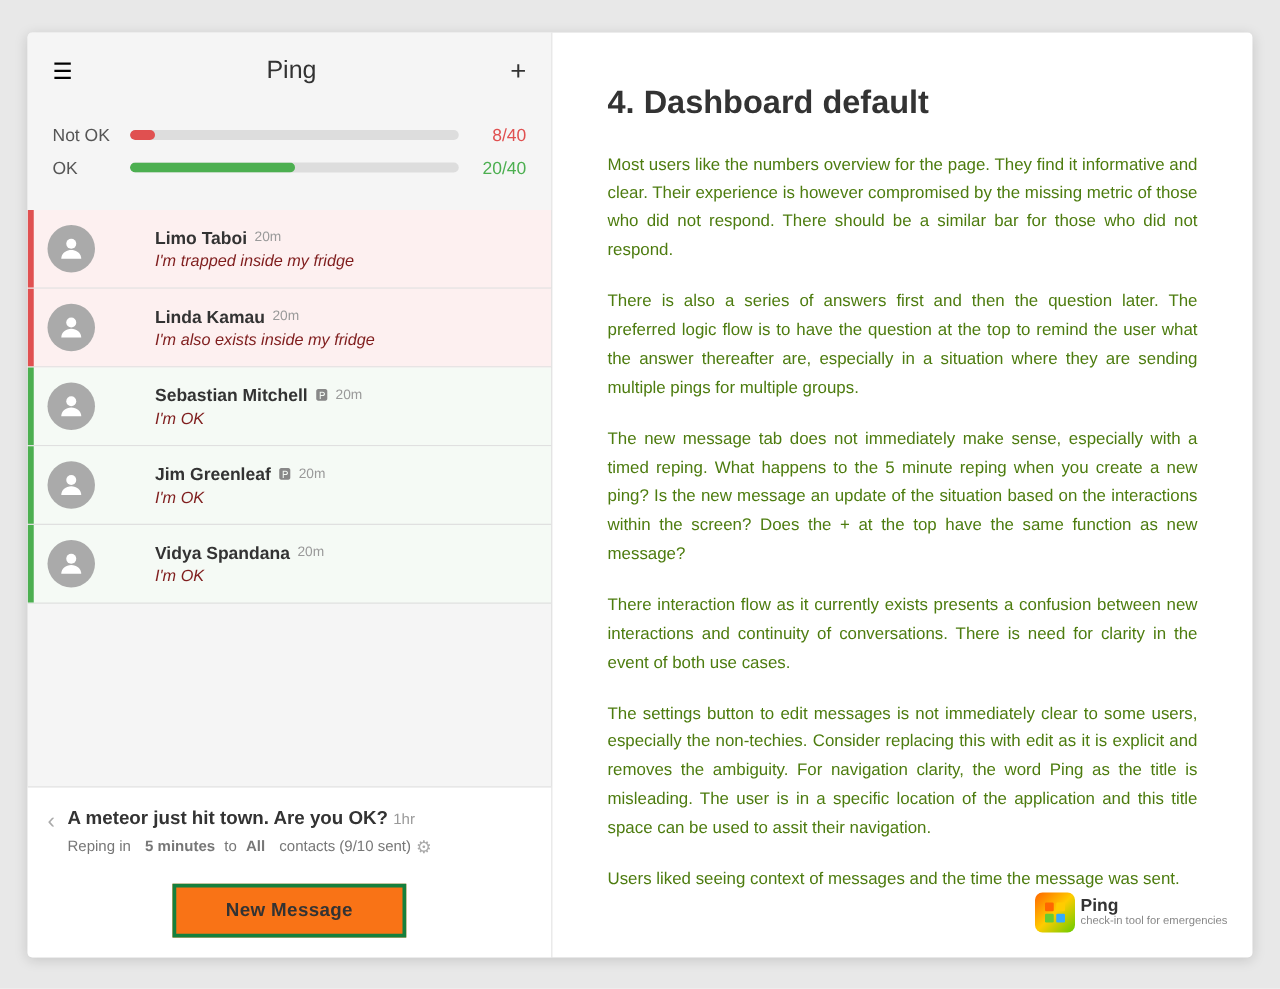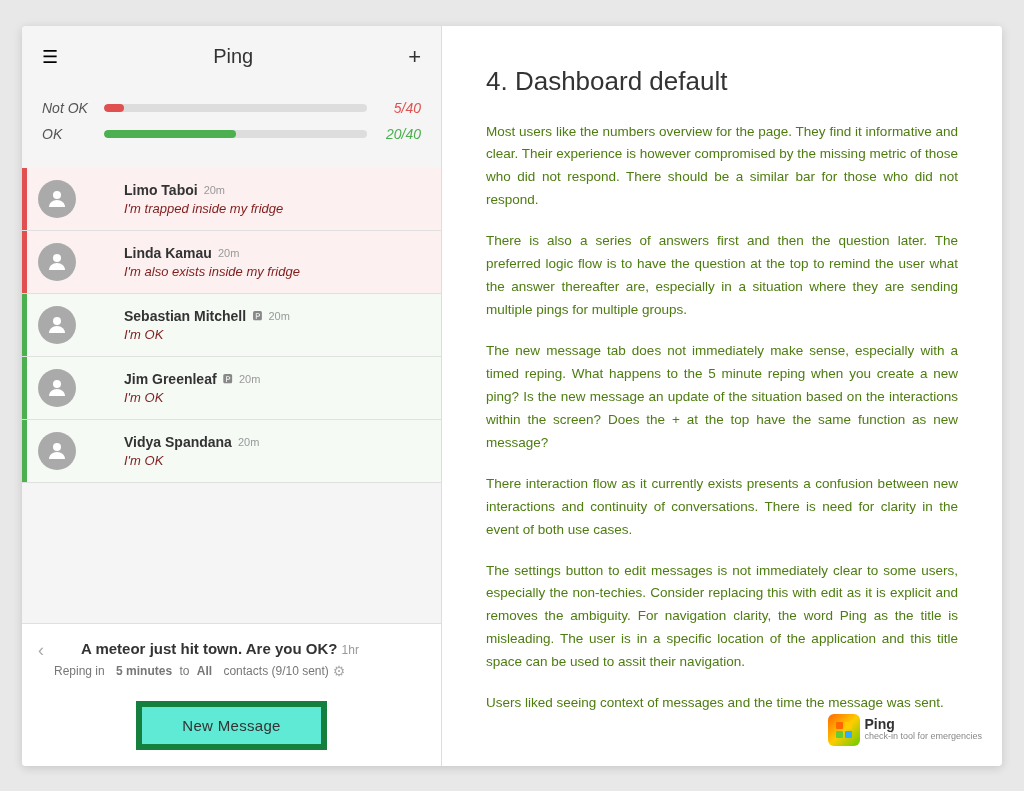--- a/index.html
+++ b/index.html
@@ -58,21 +58,20 @@
 
     
     .stats-section {
       padding: 12px 20px 16px 20px;
       background: #f5f5f5;
     }
     .stat-row {
       display: flex;
       align-items: center;
       margin-bottom: 10px;
-      font-style: italic;
     }
     .stat-label {
       width: 50px;
       font-size: 14px;
       color: #555;
     }
     .stat-bar-container {
       flex: 1;
       height: 8px;
       background: #ddd;
@@ -177,21 +176,20 @@
       margin-top: 2px;
       flex-shrink: 0;
     }
     .question-content { flex: 1; }
     .question-title {
       font-weight: bold;
       font-size: 15px;
       color: #333;
       line-height: 1.4;
       margin-bottom: 4px;
-      margin-left: 27px;
     }
     .question-time {
       font-size: 12px;
       color: #999;
       font-weight: normal;
     }
     .reping-row {
       font-size: 12px;
       color: #777;
       display: flex;
@@ -204,41 +202,41 @@
       font-size: 14px;
       cursor: pointer;
     }
 
     .new-message-area {
       padding: 12px 16px 16px 16px;
       display: flex;
       justify-content: center;
     }
     .new-message-btn {
-      border: 6px solid #15803d;
-      background: #5eead4;
+      border: 3px solid #15803d;
+      background: #f97316;
       padding: 10px 40px;
       font-size: 15px;
-      font-weight: normal;
+      font-weight: bold;
       cursor: pointer;
       color: #333;
       letter-spacing: 0.3px;
     }
 
     
     .right-panel {
       flex: 1;
       padding: 40px 44px 30px 44px;
       background: #fff;
       overflow-y: auto;
       position: relative;
     }
     .article-title {
       font-size: 26px;
-      font-weight: normal;
+      font-weight: bold;
       color: #333;
       margin-bottom: 24px;
     }
     .article-body p {
       font-size: 13.5px;
       color: #4d7c0f;
       line-height: 1.7;
       margin-bottom: 18px;
       text-align: justify;
     }
@@ -291,21 +289,21 @@
       <span class="header-title">Ping</span>
       <span class="header-add-icon">+</span>
     </div>
 
     <div class="stats-section">
       <div class="stat-row">
         <span class="stat-label">Not OK</span>
         <div class="stat-bar-container">
           <div class="stat-bar-fill red" style="width: 7.5%"></div>
         </div>
-        <span class="stat-value red">5/40</span>
+        <span class="stat-value red">8/40</span>
       </div>
       <div class="stat-row">
         <span class="stat-label">OK</span>
         <div class="stat-bar-container">
           <div class="stat-bar-fill green" style="width: 50%"></div>
         </div>
         <span class="stat-value green">20/40</span>
       </div>
     </div>
 

